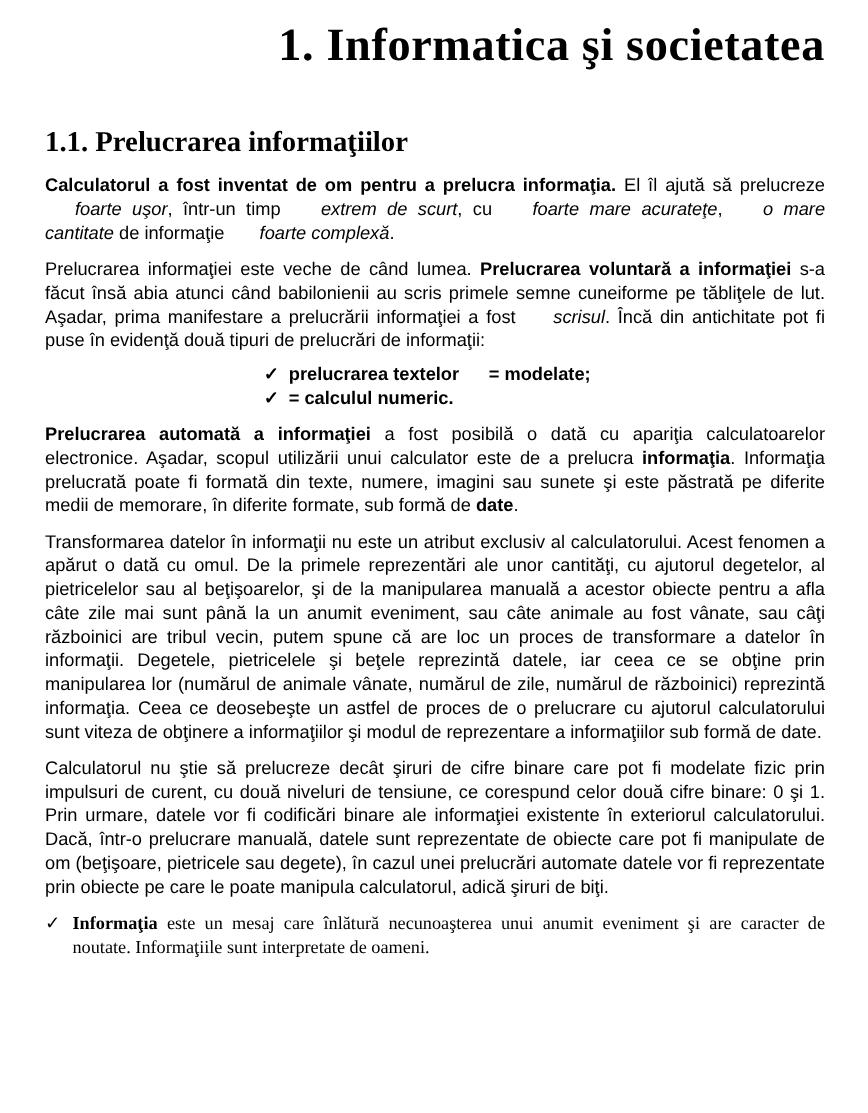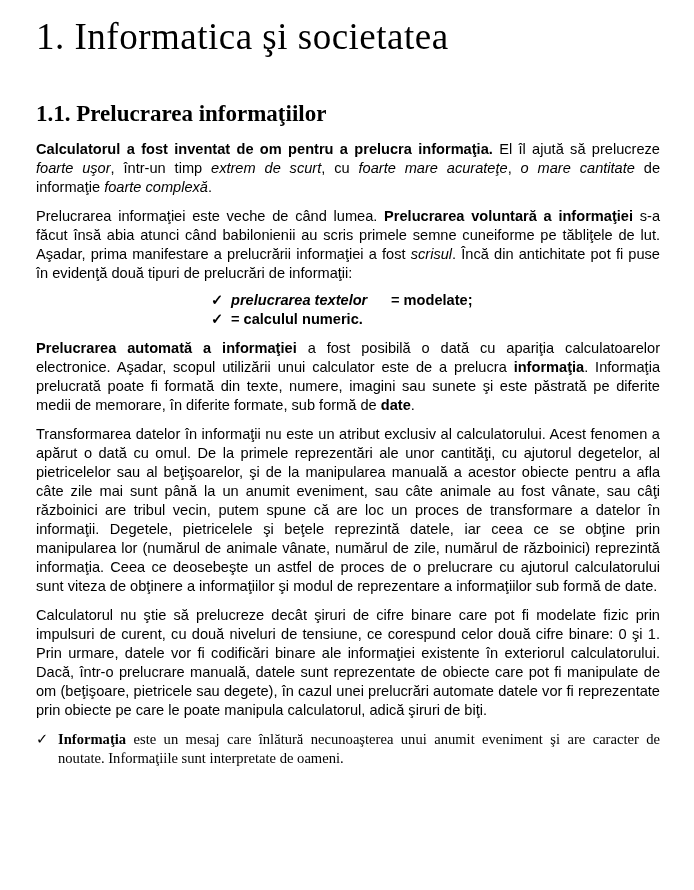--- a/index.html
+++ b/index.html
@@ -12,61 +12,60 @@
     font-family: "Liberation Sans", sans-serif;
   }
   .page {
     width: 694px;
     height: 890px;
     padding: 16px 34px 0 36px;
     background: #ffffff;
   }
   .title {
     font-family: "Liberation Serif", serif;
-    font-weight: normal;
+    font-weight: bold;
     font-size: 37px;
     line-height: 1.15;
-    text-align: left;
+    text-align: right;
     letter-spacing: 0.5px;
   }
   .section {
     font-family: "Liberation Serif", serif;
     font-weight: bold;
     font-size: 23px;
     line-height: 1.15;
     margin-top: 42px;
     margin-bottom: 13px;
   }
   .para {
     font-size: 14.6px;
     line-height: 19px;
     text-align: justify;
     margin-bottom: 10px;
   }
   .b { font-weight: bold; margin-top: 44px; }
-  .i { font-style: italic; }
+  .i { font-style: italic; margin-left: 24px; }
   .checklist {
     margin: 0 0 10px 175px;
     margin-top: -2px;
   }
   .check-row {
     display: flex;
     font-weight: bold;
     font-size: 14.6px;
     line-height: 19px;
     white-space: nowrap;
   }
   .check-row .mark {
     width: 20px;
     flex: none;
   }
   .check-row .left {
     width: 160px;
     flex: none;
-    font-style: italic;
   }
   .checkpara {
     display: flex;
     font-size: 14.6px;
     line-height: 19px;
     margin-bottom: 10px;
   }
   .checkpara .mark {
     width: 22px;
     flex: none;

